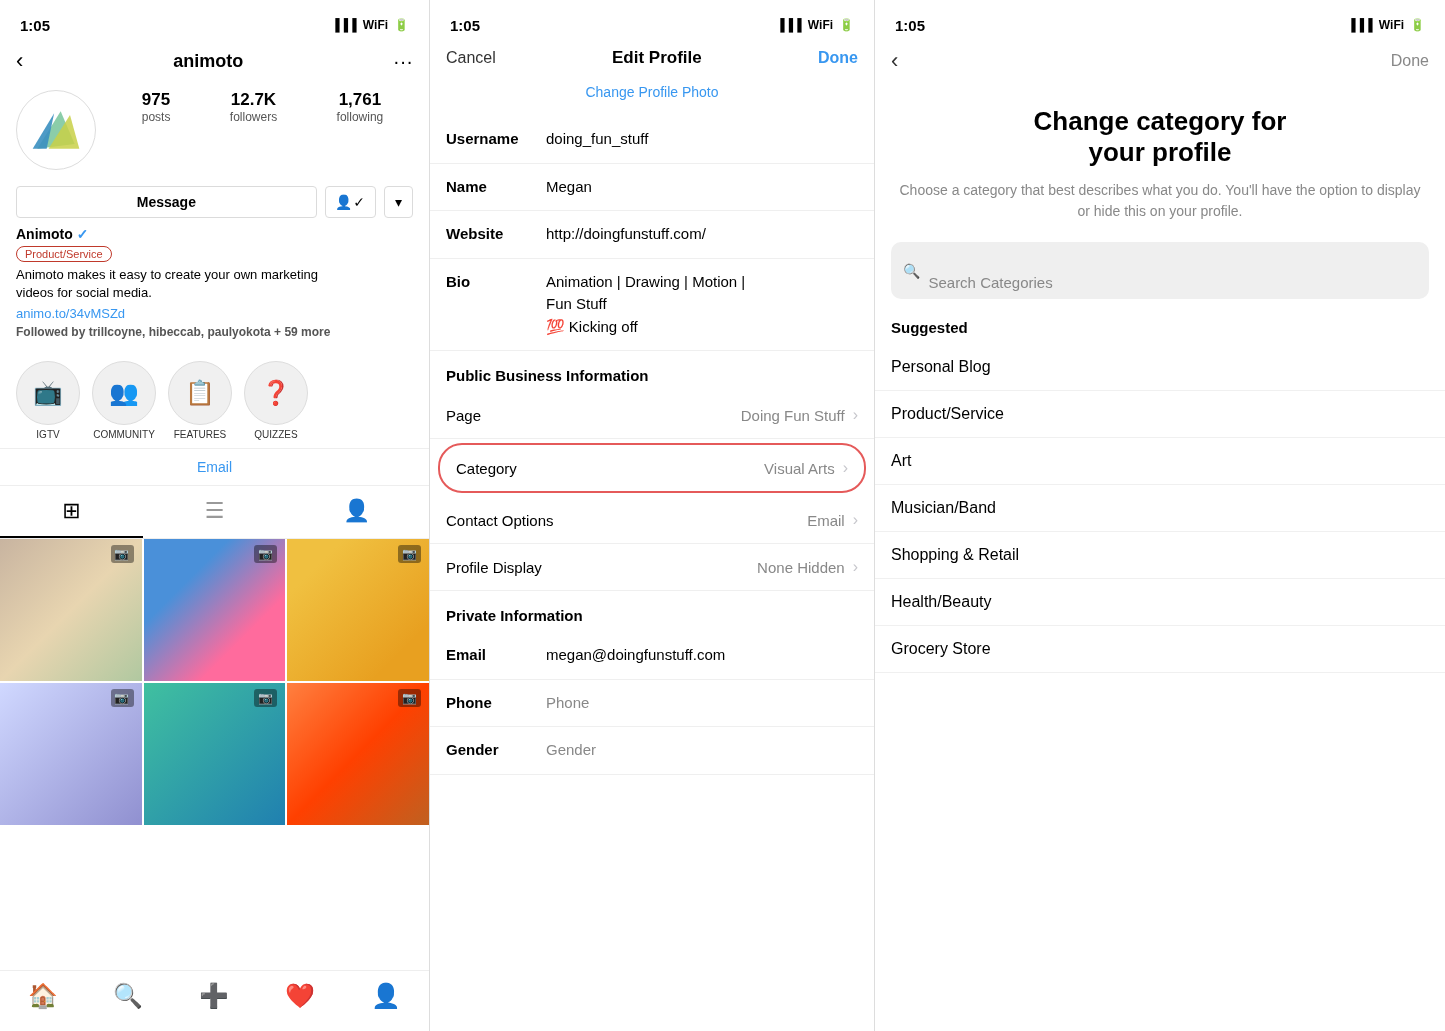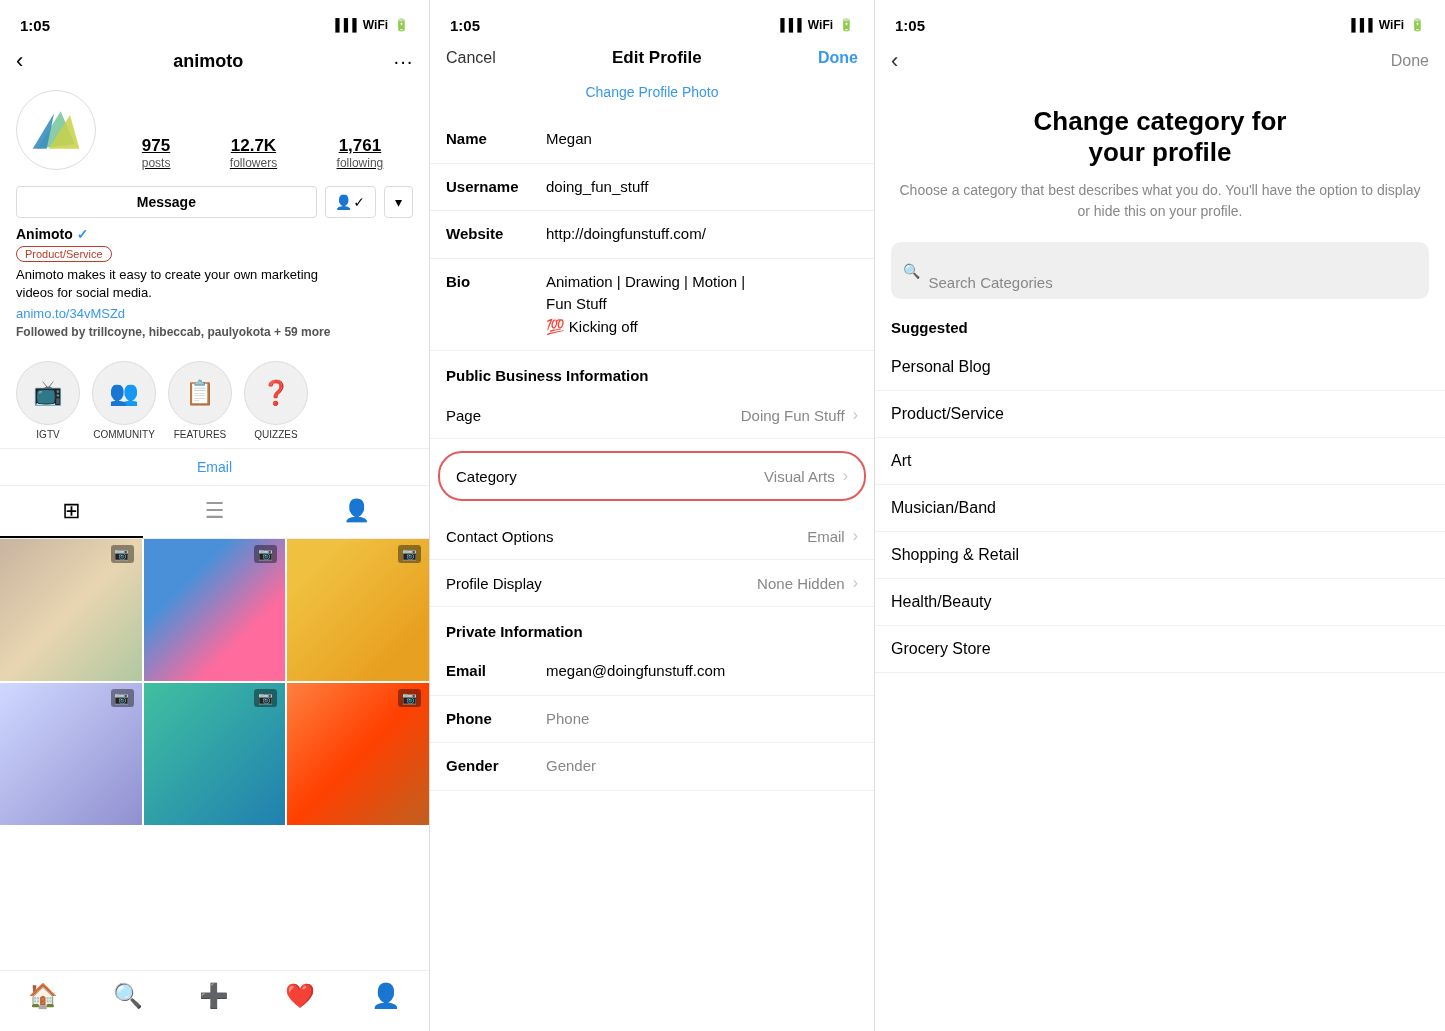--- a/index.html
+++ b/index.html
@@ -55,24 +55,23 @@
       justify-content: space-between;
       align-items: center;
       padding: 4px 16px 8px;
     }
     .profile-username {
       font-size: 18px;
       font-weight: 700;
     }
     .profile-header {
       display: flex;
-      align-items: flex-end;
+      align-items: flex-start;
       padding: 8px 16px;
       gap: 16px;
-      text-decoration: underline;
     }
     .avatar-circle {
       width: 80px;
       height: 80px;
       border-radius: 50%;
       background: #fff;
       border: 1px solid #ddd;
       display: flex;
       align-items: center;
       justify-content: center;
@@ -521,47 +520,47 @@
 
     <div class="edit-nav">
       <span class="edit-nav-cancel">Cancel</span>
       <span class="edit-nav-title">Edit Profile</span>
       <span class="edit-nav-done">Done</span>
     </div>
 
     <div class="change-photo">Change Profile Photo</div>
 
     <div class="edit-field">
+      <div class="edit-field-label">Username</div>
+      <div class="edit-field-value">doing_fun_stuff</div>
+    </div>
+    <div class="edit-field">
       <div class="edit-field-label">Name</div>
       <div class="edit-field-value">Megan</div>
-    </div>
-    <div class="edit-field">
-      <div class="edit-field-label">Username</div>
-      <div class="edit-field-value">doing_fun_stuff</div>
     </div>
     <div class="edit-field">
       <div class="edit-field-label">Website</div>
       <div class="edit-field-value">http://doingfunstuff.com/</div>
     </div>
     <div class="edit-field">
       <div class="edit-field-label">Bio</div>
       <div class="edit-field-value" style="white-space: pre-line;">Animation | Drawing | Motion |
 Fun Stuff
 💯 Kicking off</div>
     </div>
 
     <div class="section-header">Public Business Information</div>
 
     <div class="edit-field-with-arrow">
       <div class="label">Page</div>
       <div class="value">Doing Fun Stuff</div>
       <span class="arrow-right">›</span>
     </div>
 
-    <div style="margin: 12px 8px; border: 2px solid #e55a5a; border-radius: 24px; overflow: hidden;">
+    <div style="margin: 4px 8px; border: 2px solid #e55a5a; border-radius: 24px; overflow: hidden;">
       <div class="edit-field-with-arrow" style="border-bottom: none; margin: 0; padding: 14px 16px;">
         <div class="label">Category</div>
         <div class="value">Visual Arts</div>
         <span class="arrow-right">›</span>
       </div>
     </div>
 
     <div class="edit-field-with-arrow">
       <div class="label">Contact Options</div>
       <div class="value">Email</div>

